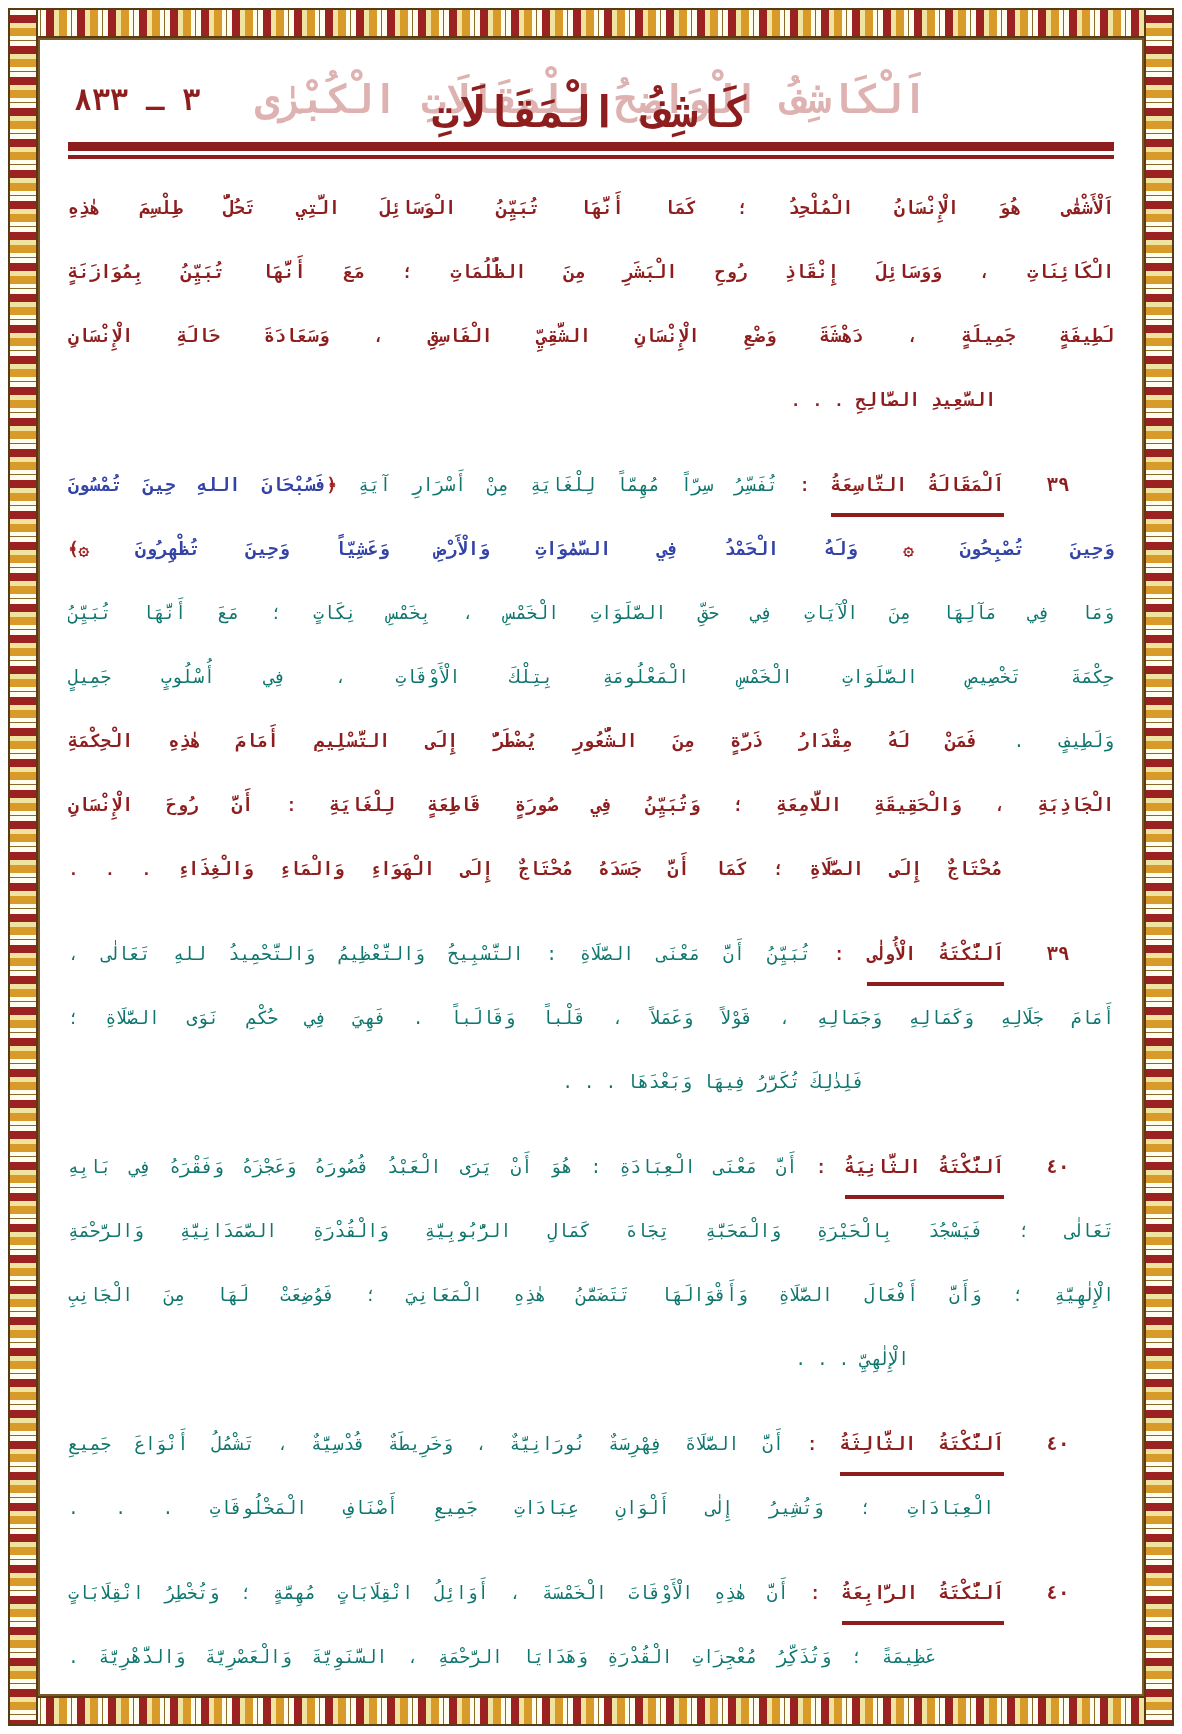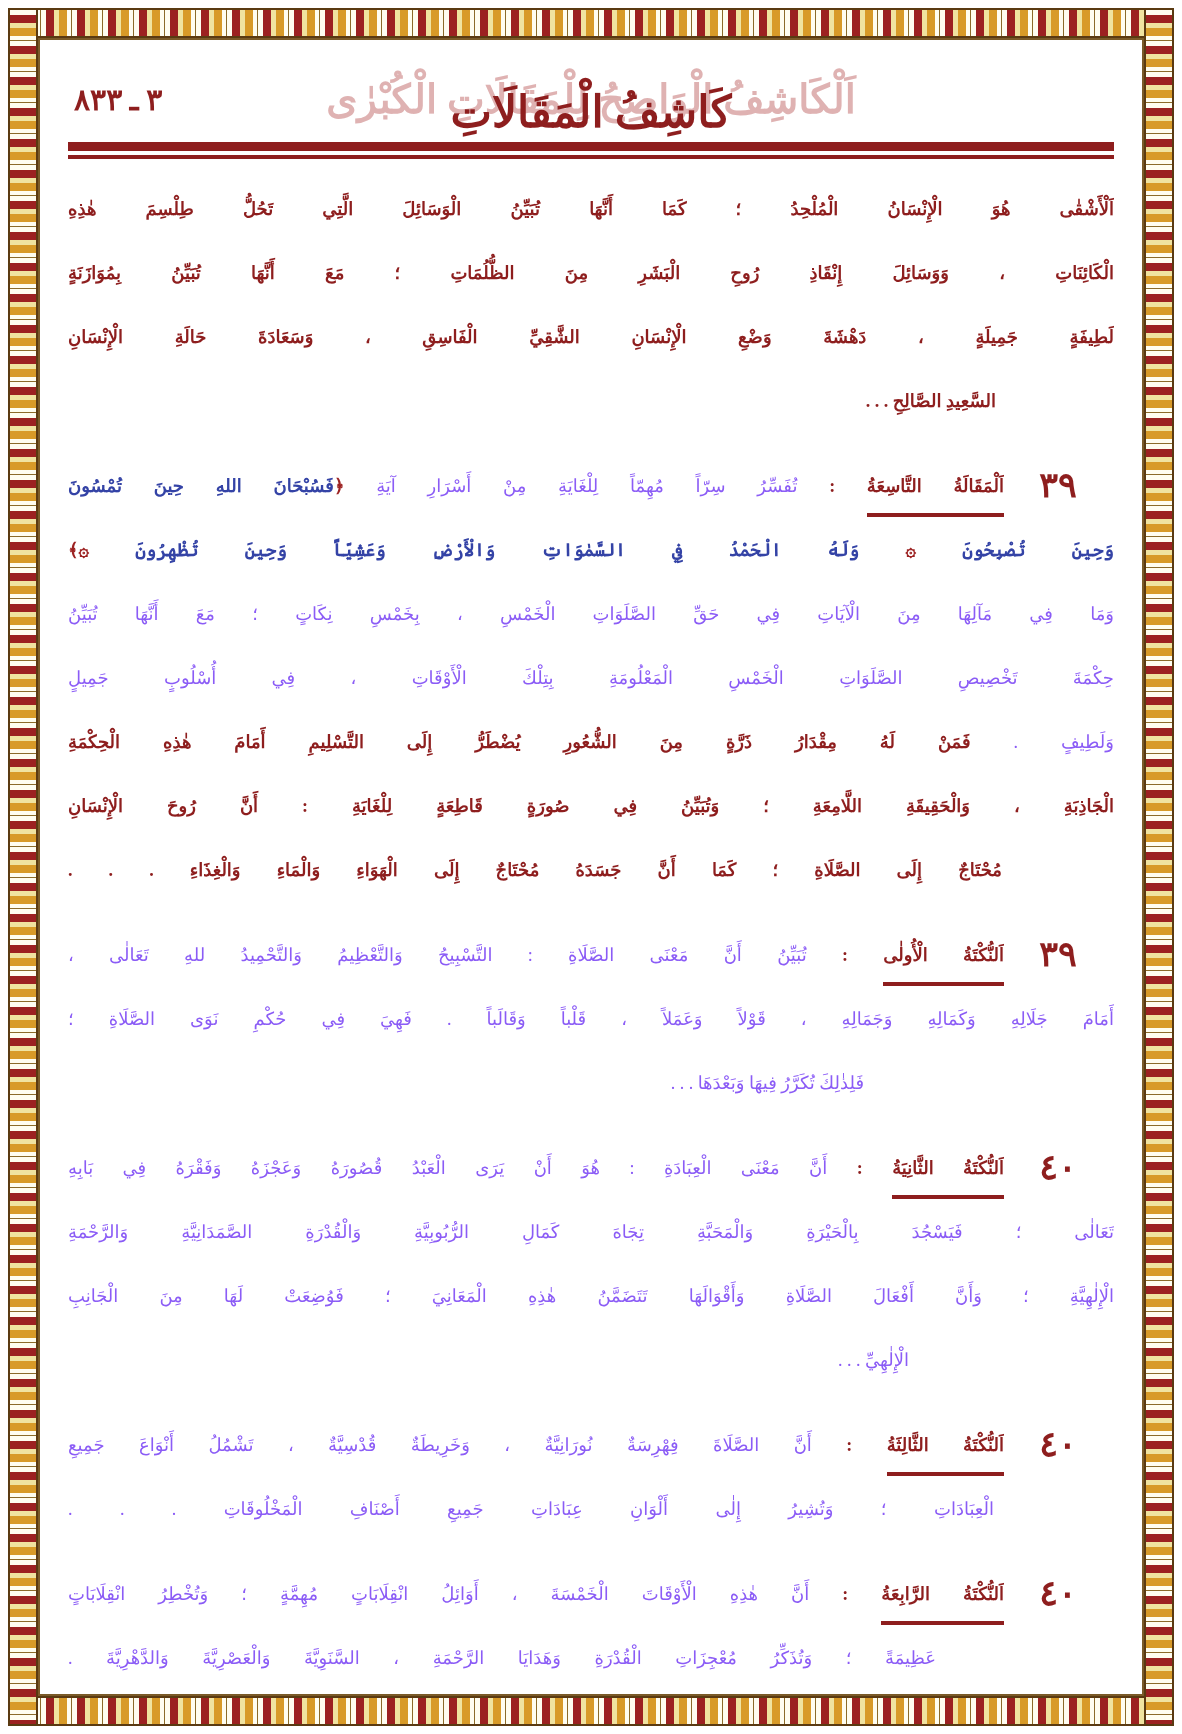--- a/index.html
+++ b/index.html
@@ -1,21 +1,21 @@
 <!DOCTYPE html>
 <html lang="ar" dir="rtl"><head>
 <meta charset="utf-8">
 <style>
   html,body{margin:0;padding:0;background:#ffffff;}
   .page{
     position:relative;
     width:1182px;height:1734px;
     background:#ffffff;
     overflow:hidden;
-    font-family:Liberation Serif, serif;
+    font-family:Liberation Mono, monospace;
   }
   
   .bframe{position:absolute;box-sizing:border-box;border:2px solid #5a3a12;}
   .bframe.h{
     left:8px;right:8px;height:30px;
     background:repeating-linear-gradient(90deg,
       #fffdf0 0 5px, #9c2121 5px 13px, #f0e3a0 13px 18px, #d89a28 18px 26px, #fffdf0 26px 30px, #8c6b2a 30px 31px);
   }
   .bframe.v{
     top:8px;bottom:8px;width:30px;
@@ -54,41 +54,41 @@
     display:inline-block;margin-top:18px;
   }
   .rule-a{height:9px;background:var(--maroon);margin-top:10px;}
   .rule-b{height:4px;background:var(--maroon);margin-top:4px;}
 
   .blocks{margin-top:18px;}
   .block{position:relative;margin-bottom:21px;}
   .blocknum{
     position:absolute;right:14px;top:0;
     width:84px;text-align:center;
-    font-size:35px;font-weight:bold;color:var(--maroon);
+    font-size:19px;font-weight:bold;color:var(--maroon);
     line-height:64px;
   }
   .line{
     direction:rtl;
     font-size:18px;
     line-height:64px;
     height:64px;
     white-space:nowrap;
     color:#181818;
   }
   .line.fill{
     white-space:normal;
     text-align:justify;
     -moz-text-align-last:justify;
     text-align-last:justify;
     overflow:hidden;
   }
   .line.endline{text-align:right;}
   .seg-maroon{color:var(--maroon);font-weight:bold;}
-  .seg-black{color:#8b5cf6;}
+  .seg-black{color:#0f766e;}
   .seg-blue{color:#3443a6;font-weight:bold;}
   .seg-orn{color:#9c2121;font-weight:bold;}
   .seg-heading{
     color:var(--maroon);font-weight:bold;
     border-bottom:4px solid var(--maroon);
     padding-bottom:17px;
   }
 </style>
 </head>
 <body>

